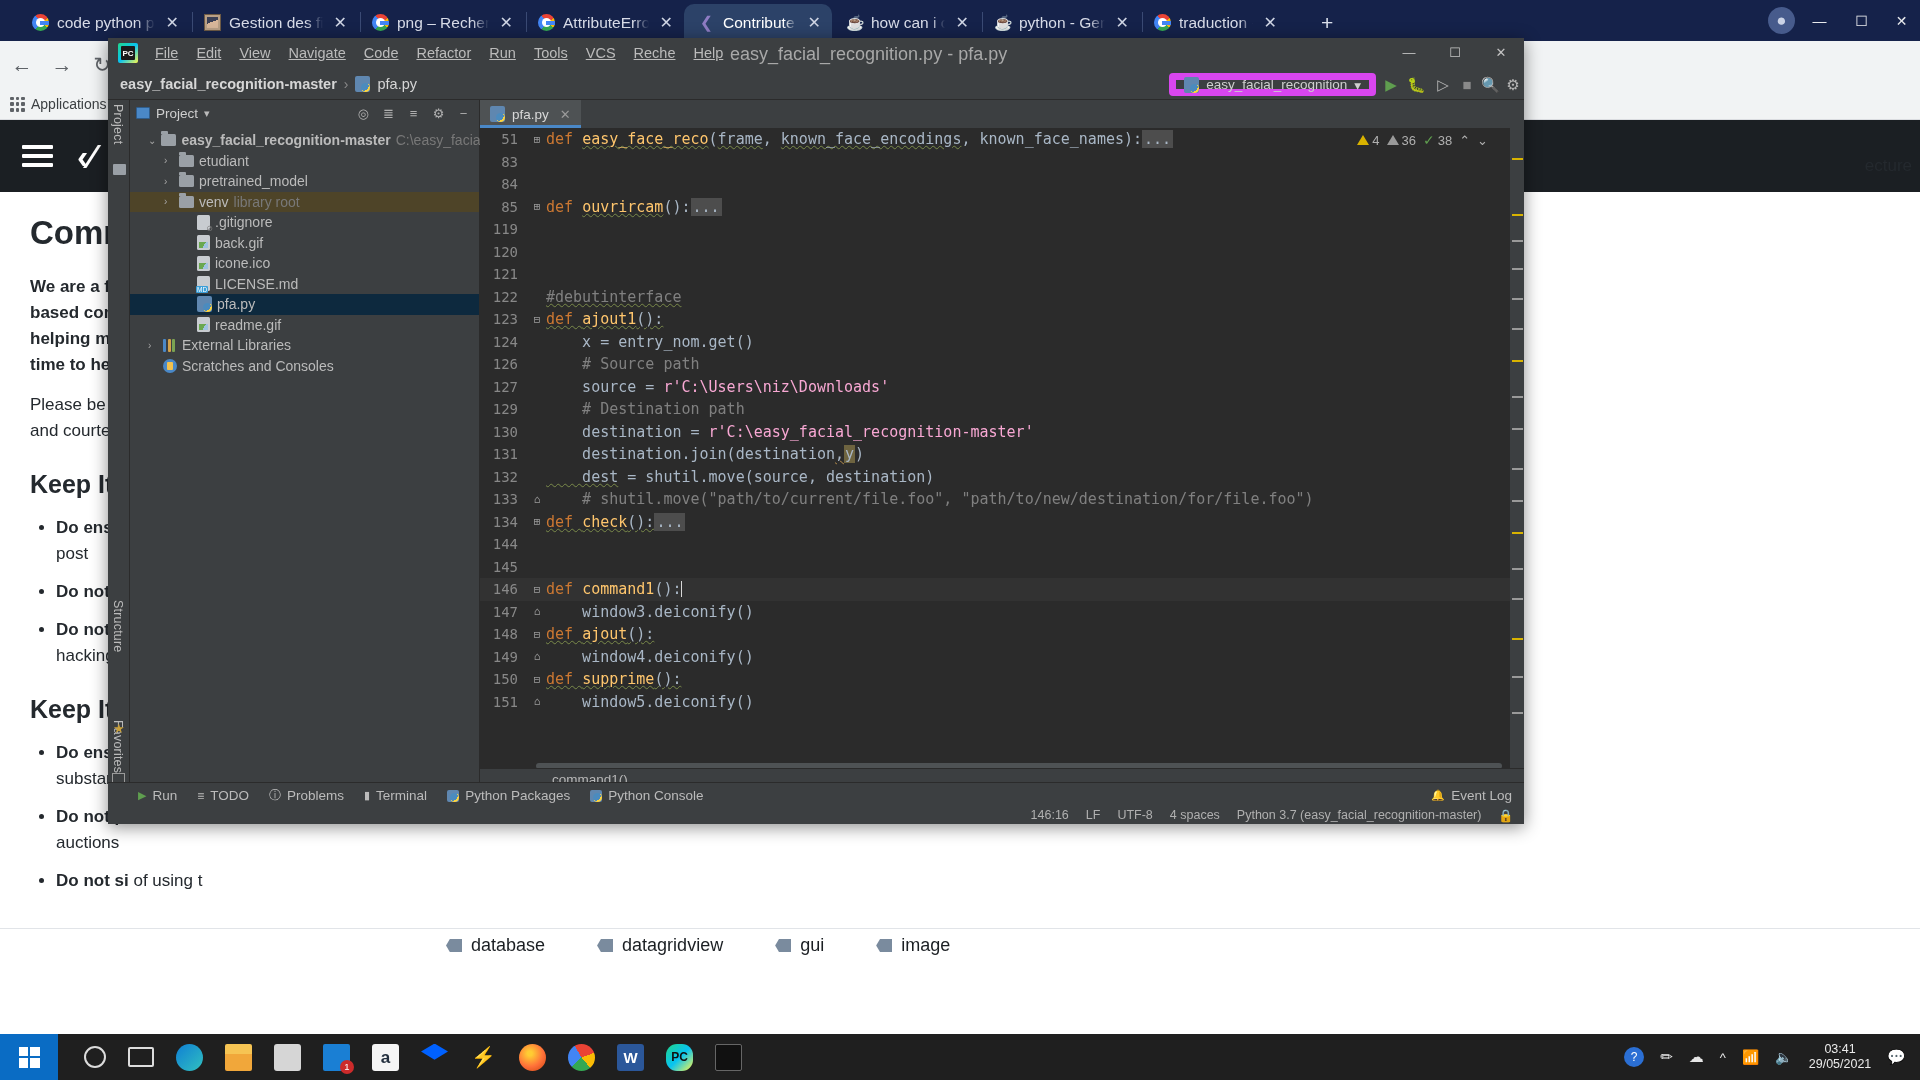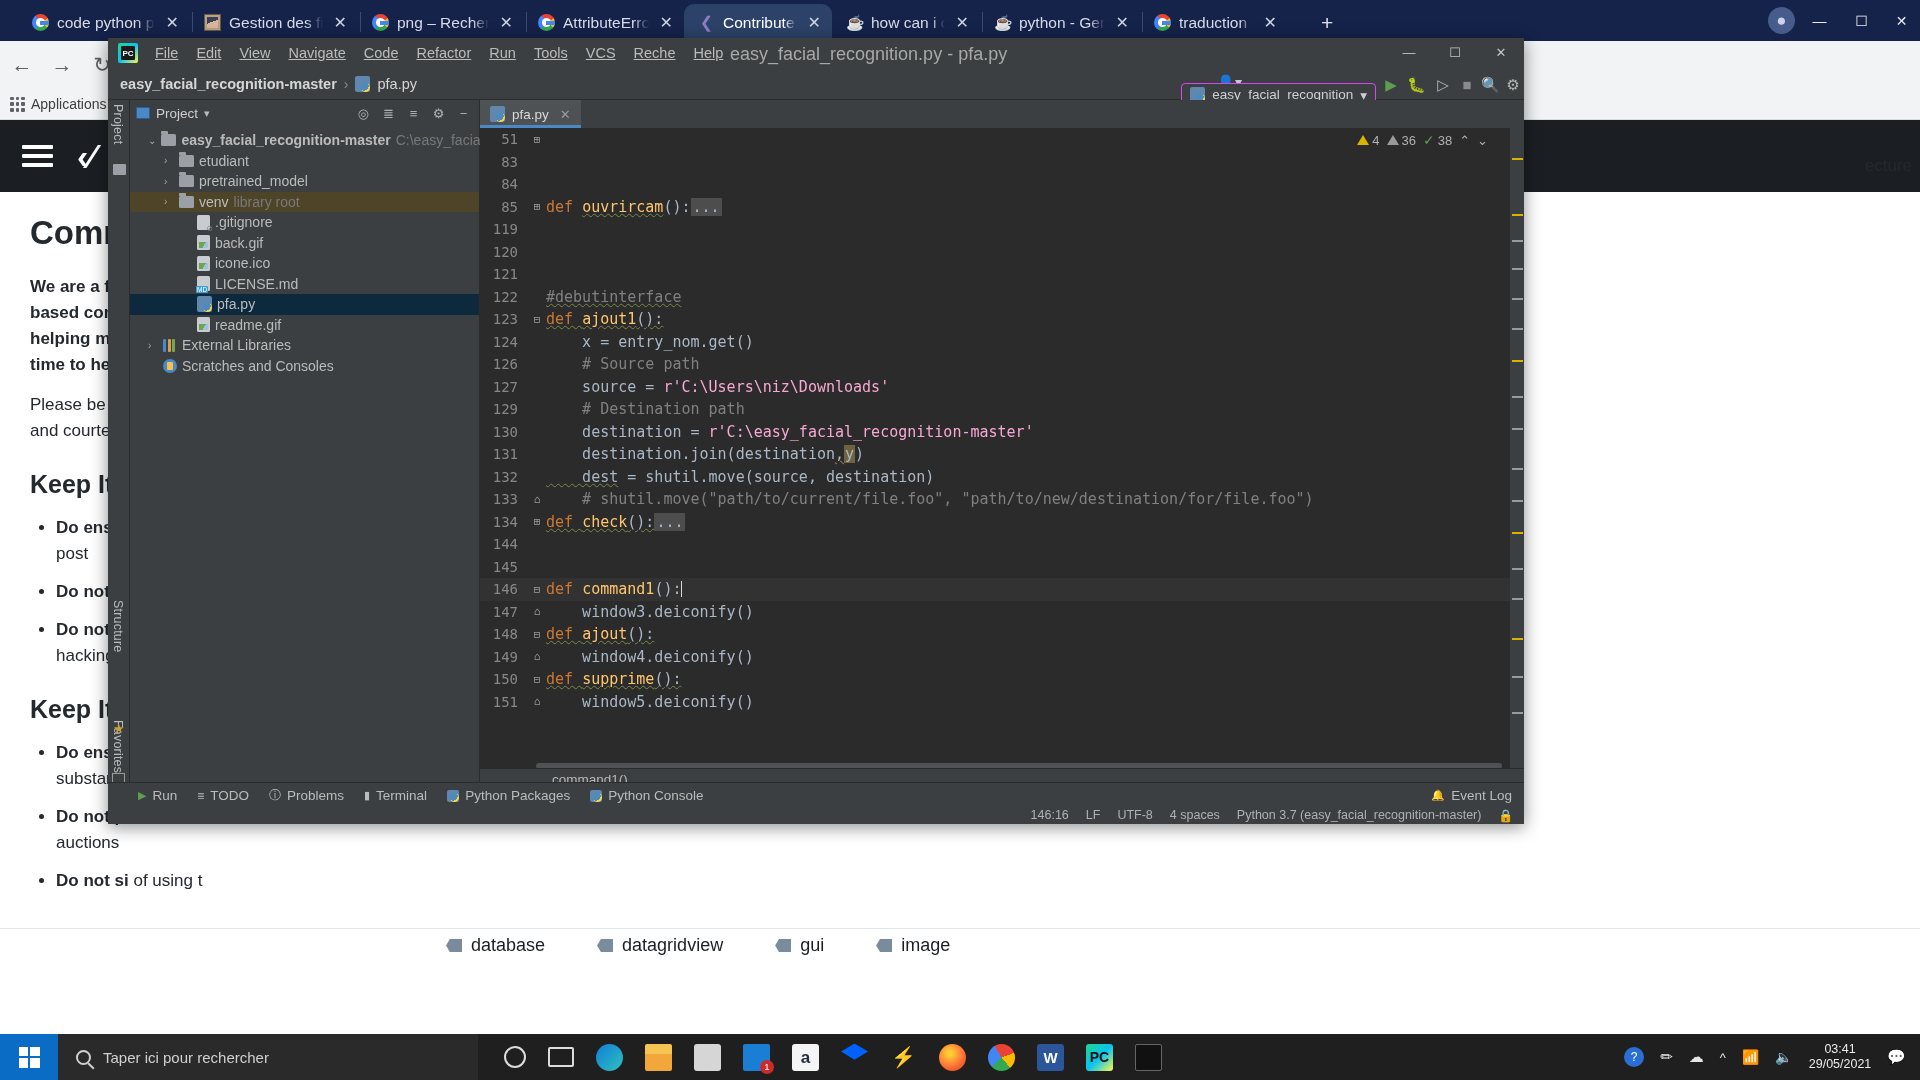--- a/index.html
+++ b/index.html
@@ -174,22 +174,22 @@
   .py-ico {
     width: 15px; height: 16px; position: relative; display: inline-block;
     background: #5f87b0; border-radius: 2px;
   }
   .py-ico::after {
     content: ""; position: absolute; right: 0; bottom: 0; width: 9px; height: 9px;
     border-radius: 50%;
     background: radial-gradient(circle at 35% 35%, #4b8bbe 55%, #ffd43b 55%);
   }
   .runcfg {
-    position: absolute; right: 148px; top: 15px; height: 23px; min-width: 188px;
-    border: 1px solid #d946ef; border-radius: 4px; background: #3c3f41;
+    position: absolute; right: 148px; top: 5px; height: 23px; min-width: 188px;
+    border: 7px solid #d946ef; border-radius: 4px; background: #3c3f41;
     display: flex; align-items: center; gap: 7px; padding: 0 8px;
     font-size: 13.5px; color: #cfcfcf;
   }
   .ide-toolicon {
     position: absolute; top: 6px; width: 22px; height: 22px;
     text-align: center; line-height: 22px; font-size: 15px; color: #b5b5b5;
   }
 
   
   .ide-leftbar {
@@ -700,20 +700,21 @@
             <span>38</span>
           </span>
           <span>⌃</span>
           <span>⌄</span>
         </div>
 
         <div class="code-rows" id="code-host">
             <div class="crow">
               <span class="gutter">51</span>
               <span class="fold">⊞</span>
+              <span class="ctext"><span class="kw">def </span><span class="fn squig">easy_face_reco</span><span class="pa">(</span><span class="pa squig">frame</span><span class="pa">, </span><span class="pa squig">known_face_encodings</span><span class="pa">, known_face_names):</span><span class="ellip">...</span></span>
             </div>
             <div class="crow">
               <span class="gutter">83</span>
               <span class="fold"></span>
               <span class="ctext"></span>
             </div>
             <div class="crow">
               <span class="gutter">84</span>
               <span class="fold"></span>
               <span class="ctext"></span>
@@ -907,40 +908,36 @@
 
   <div class="taskbar">
     <div class="start-btn">
       <span class="winlogo">
           <i></i>
           <i></i>
           <i></i>
           <i></i>
         </span>
     </div>
-    <div class="search-box">
-      <span class="mag"></span>
-      <span>Taper ici pour rechercher</span>
-    </div>
     <div class="tb-icons">
       <span class="tb-ic" style="border:2px solid #dcdcdc;border-radius:50%;width:22px;height:22px"></span>
       <span class="tb-ic" style="width:26px;height:20px;border:2px solid #dcdcdc;border-radius:2px"></span>
       <span class="tb-ic" style="border-radius:50%;background:linear-gradient(135deg,#0f7fd4,#31c0c0)"></span>
       <span class="tb-ic" style="background:linear-gradient(180deg,#f6c453 0 38%,#f1a73a 38% 100%);border-radius:2px"></span>
       <span class="tb-ic" style="background:#d6d6d6;border-radius:3px"></span>
       <span class="tb-ic" style="background:#1a7fd4;border-radius:2px">
         <span class="badge">1</span>
       </span>
       <span class="tb-ic" style="background:#f5f5f5;border-radius:3px;color:#232f3e;font-size:17px;text-align:center;line-height:27px;font-weight:700">a</span>
       <span class="tb-ic" style="background:#0061ff;clip-path:polygon(50% 0,100% 30%,50% 60%,0 30%);"></span>
       <span class="tb-ic" style="color:#f0f0f0;font-size:20px;text-align:center;line-height:27px">⚡</span>
       <span class="tb-ic" style="border-radius:50%;background:radial-gradient(circle at 40% 35%,#ffcc33 10%,#ff7139 55%,#c9410f 100%)"></span>
       <span class="tb-ic" style="border-radius:50%;background:conic-gradient(from -30deg,#ea4335 0 100deg,#fbbc05 100deg 170deg,#34a853 170deg 255deg,#4285f4 255deg 360deg)"></span>
       <span class="tb-ic" style="background:#2b579a;border-radius:3px;color:#fff;font-size:15px;text-align:center;line-height:27px;font-weight:700">W</span>
-      <span class="tb-ic" style="background:linear-gradient(135deg,#21d789,#07c3f2,#fcf84a);border-radius:3px;color:#111;font-size:14px;text-align:center;line-height:27px;font-weight:700">PC</span>
+      <span class="tb-ic" style="background:linear-gradient(135deg,#21d789,#07c3f2,#fcf84a);border-radius:11px;color:#111;font-size:12px;text-align:center;line-height:27px;font-weight:700">PC</span>
       <span class="tb-ic" style="background:#111;border:1px solid #666;border-radius:2px"></span>
     </div>
     <div class="tray">
       <span style="width:20px;height:20px;border-radius:50%;background:#2b6fd4;color:#fff;font-size:12px;text-align:center;line-height:20px">?</span>
       <span style="font-size:15px">✏</span>
       <span style="font-size:15px">☁</span>
       <span style="font-size:13px">^</span>
       <span style="font-size:14px">📶</span>
       <span style="font-size:14px">🔈</span>
       <span class="clock">

